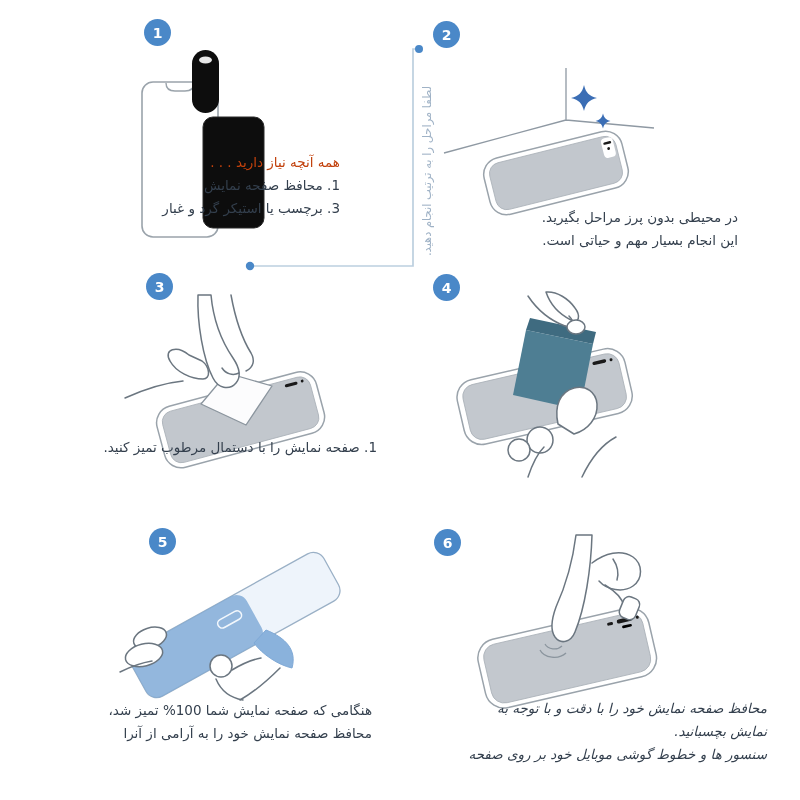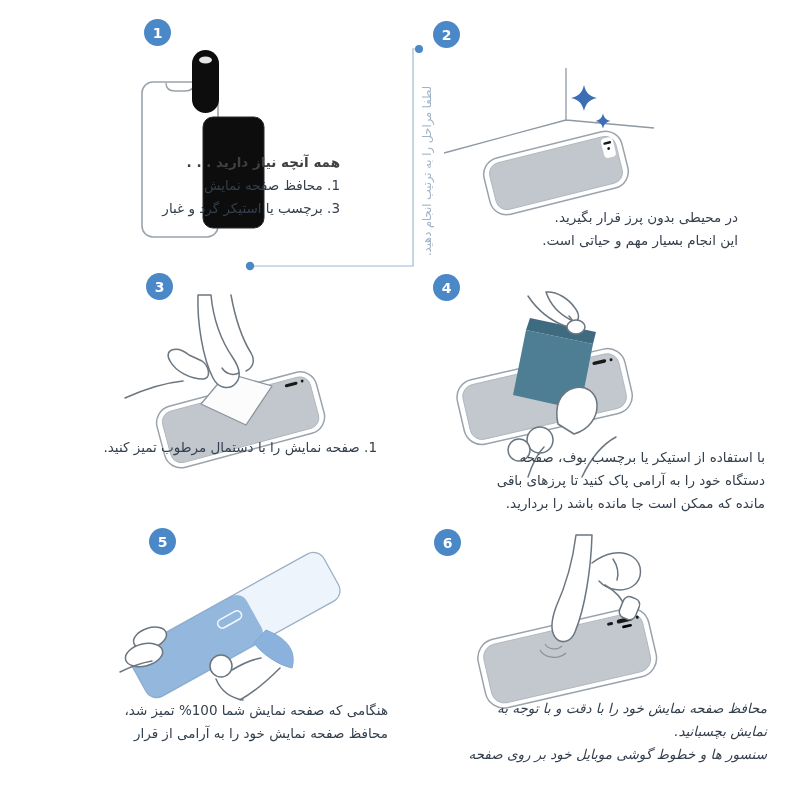--- a/index.html
+++ b/index.html
@@ -4,21 +4,21 @@
 <style>
   html,body{margin:0;padding:0;background:#fff;}
   .canvas{position:relative;width:800px;height:800px;background:#ffffff;overflow:hidden;
           font-family:"DejaVu Sans",sans-serif;}
   .stepnum{position:absolute;width:27px;height:27px;border-radius:50%;background:#4a88c8;
            color:#fff;font-size:14px;font-weight:bold;display:flex;align-items:center;
            justify-content:center;line-height:1;}
   .caption{position:absolute;direction:rtl;text-align:right;font-size:13.5px;
            color:#333f4d;line-height:23px;}
   .caption div{white-space:nowrap;}
-  .heading{color:#404040;font-weight:bold;}
+  .heading{color:#c2410c;}
   .vnote{position:absolute;left:266px;top:160px;width:330px;height:22px;
          transform:rotate(-90deg);transform-origin:center;direction:rtl;text-align:center;
          font-size:11.5px;color:#9fb2c6;letter-spacing:0.5px;}
   svg{position:absolute;overflow:visible;}
   .overlay{left:0;top:0;pointer-events:none;}
 </style>
 </head>
 <body>
 
 <div class="canvas">
@@ -139,37 +139,32 @@
     </g>
   </svg>
 
   <div class="caption" style="right:460px;top:151px;">
     <div class="heading">همه آنچه نیاز دارید . . .</div>
     <div>1. محافظ صفحه نمایش</div>
     <div>3. برچسب یا استیکر گرد و غبار</div>
   </div>
 
   <div class="caption" style="right:62px;top:206px;">
-    <div>در محیطی بدون پرز قرار بگیرید.</div>
+    <div>در محیطی بدون پرز مراحل بگیرید.</div>
     <div>این انجام بسیار مهم و حیاتی است.</div>
   </div>
 
   <div class="caption" style="right:423px;top:436px;">
     <div>1. صفحه نمایش را با دستمال مرطوب تمیز کنید.</div>
   </div>
 
-  <div class="caption" style="right:35px;top:446px;">
-    <div>با استفاده از استیکر یا برچسب بوف، صفحه</div>
-    <div>دستگاه خود را به آرامی پاک کنید تا پرزهای باقی</div>
-    <div>مانده که ممکن است جا مانده باشد را بردارید.</div>
-  </div>
 
-  <div class="caption" style="right:412px;top:699px;margin-left:47px;">
+  <div class="caption" style="right:428px;top:699px;margin-left:47px;">
     <div>هنگامی که صفحه نمایش شما 100% تمیز شد،</div>
-    <div>محافظ صفحه نمایش خود را به آرامی از قرار</div>
+    <div>محافظ صفحه نمایش خود را به آرامی از آنرا</div>
   </div>
 
   <div class="caption" style="right:33px;top:697px;font-style:italic;">
     <div>محافظ صفحه نمایش خود را با دقت و با توجه به</div>
     <div>نمایش بچسبانید.</div>
     <div>سنسور ها و خطوط گوشی موبایل خود بر روی صفحه</div>
   </div>
 
 </div>
 

